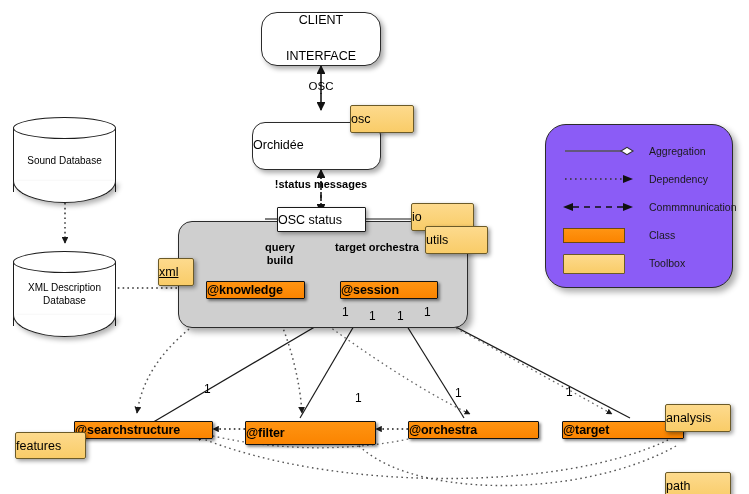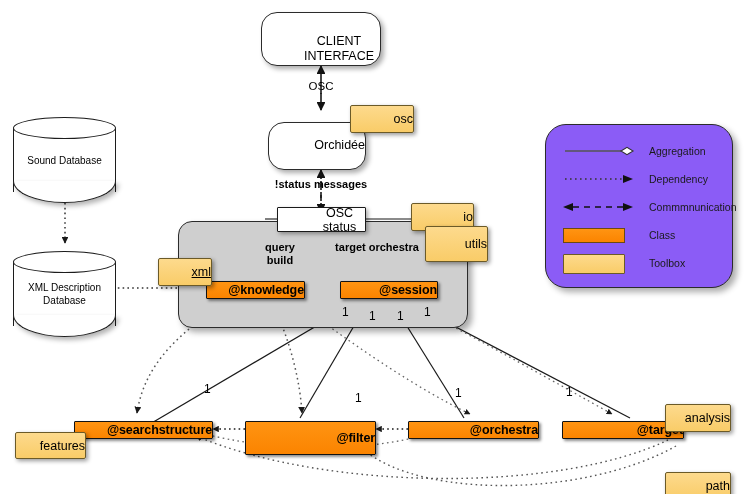--- a/index.html
+++ b/index.html
@@ -27,23 +27,22 @@
     left: 0; top: 0;
     width: 749px;
     height: 494px;
     pointer-events: none;
   }
   .node {
     position: absolute;
     box-sizing: border-box;
     display: flex;
     align-items: center;
-    justify-content: flex-end;
+    justify-content: space-between;
     text-align: center;
-    padding-left: 36px;
   }
 
   
   .roundbox {
     background: #ffffff;
     border: 1.4px solid #2b2b2b;
     border-radius: 16px;
     box-shadow: 3px 3px 5px rgba(0,0,0,0.33);
     font-size: 12.5px;
     color: #000;
@@ -301,57 +300,57 @@
 
   <div class="node roundbox" style="left:261px; top:12px; width:120px; height:54px; flex-direction:column;">
     <span>CLIENT</span>
     <span>INTERFACE</span>
   </div>
 
   <div class="node toolbox" style="left:350px; top:105px; width:64px; height:28px;">
     <span>osc</span>
   </div>
 
-  <div class="node roundbox" style="left:268px; top:122px; width:98px; height:48px;">
+  <div class="node roundbox" style="left:252px; top:122px; width:129px; height:48px;border-radius:13px;">
     <span>Orchidée</span>
   </div>
 
   <div class="node sharpbox" style="left:277px; top:207px; width:89px; height:25px;">
     <span>OSC status</span>
   </div>
 
   <div class="node toolbox" style="left:411px; top:203px; width:63px; height:28px;">
     <span>io</span>
   </div>
 
-  <div class="node toolbox" style="left:425px; top:226px; width:63px; height:36px;">
+  <div class="node toolbox" style="left:425px; top:226px; width:63px; height:28px;">
     <span>utils</span>
   </div>
 
-  <div class="node toolbox" style="left:158px; top:258px; width:54px; height:28px;text-decoration:underline;">
+  <div class="node toolbox" style="left:158px; top:258px; width:36px; height:28px;text-decoration:underline;">
     <span>xml</span>
   </div>
 
   <div class="node classbar" style="left:206px; top:281px; width:99px; height:18px;">
     <span>@knowledge</span>
   </div>
 
   <div class="node classbar" style="left:340px; top:281px; width:98px; height:18px;">
     <span>@session</span>
   </div>
 
   <div class="node classbar" style="left:74px; top:421px; width:139px; height:18px;">
     <span>@searchstructure</span>
   </div>
 
   <div class="node toolbox" style="left:15px; top:432px; width:71px; height:27px;">
     <span>features</span>
   </div>
 
-  <div class="node classbar" style="left:245px; top:421px; width:131px; height:34px;">
+  <div class="node classbar" style="left:245px; top:421px; width:131px; height:24px;">
     <span>@filter</span>
   </div>
 
   <div class="node classbar" style="left:408px; top:421px; width:131px; height:18px;">
     <span>@orchestra</span>
   </div>
 
   <div class="node classbar" style="left:562px; top:421px; width:122px; height:18px;">
     <span>@target</span>
   </div>

